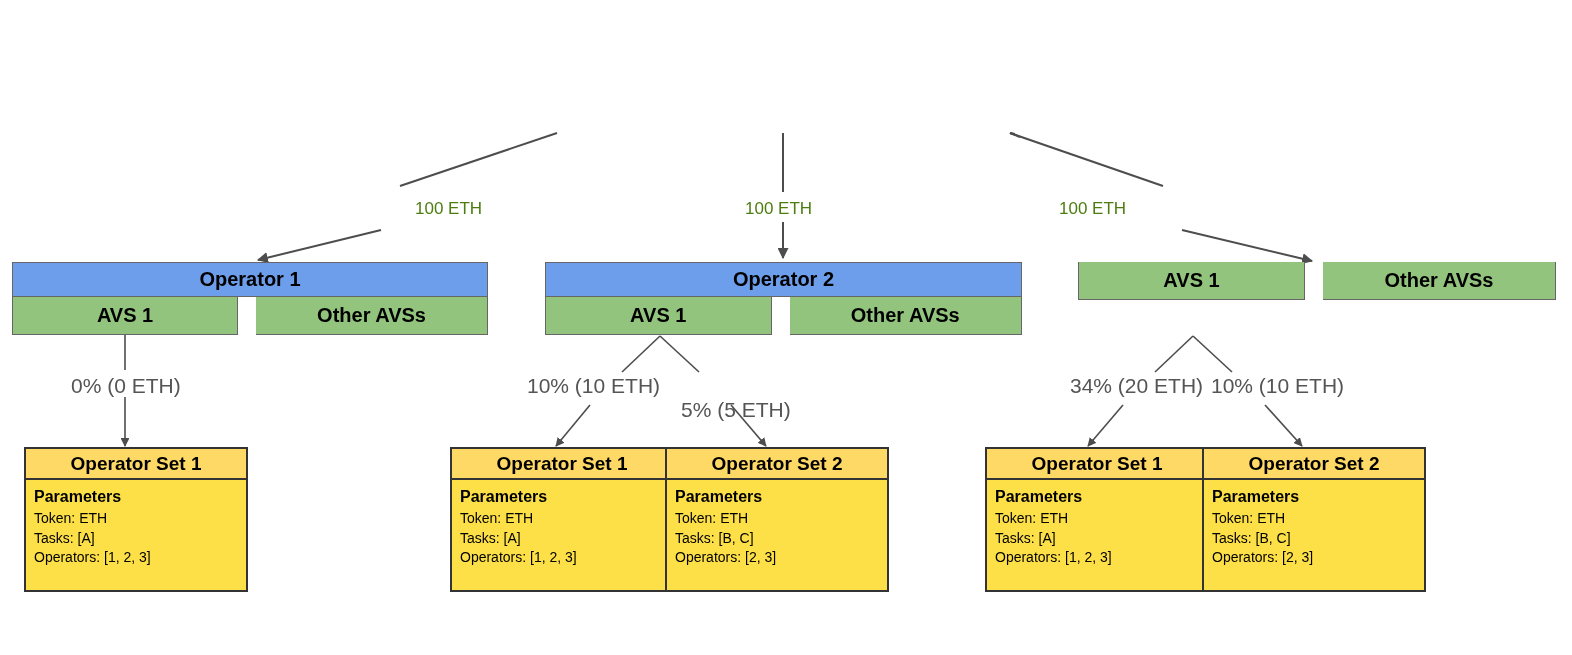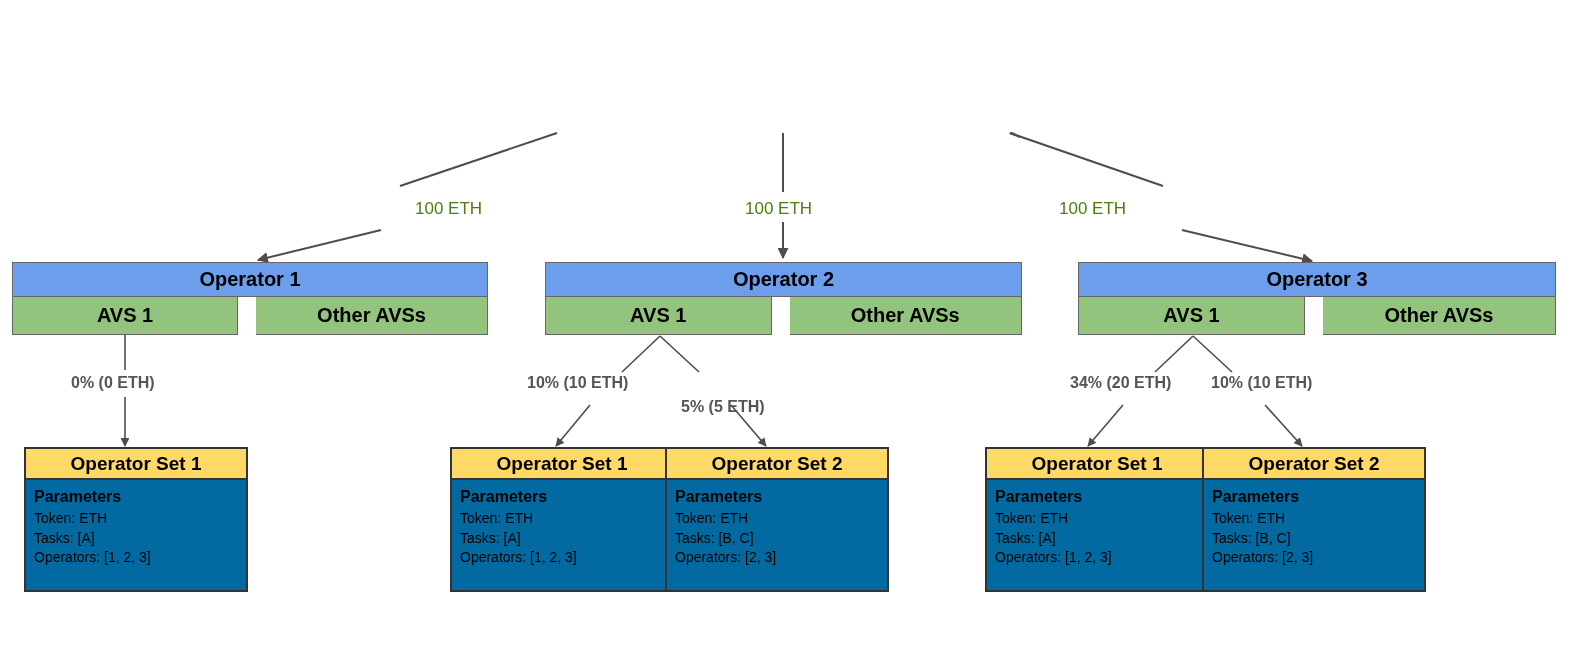--- a/index.html
+++ b/index.html
@@ -104,21 +104,21 @@
     border: 2px solid #333333;
     box-sizing: border-box;
     display: flex;
     align-items: center;
     justify-content: center;
     font-size: 19px;
     font-weight: bold;
     color: #000000;
   }
   .opset-body {
-    background: #0369a1;
+    background: #fde047;
     border: 2px solid #333333;
     border-top: none;
     box-sizing: border-box;
     padding: 6px 8px 8px 8px;
     height: 112px;
   }
   .opset-body .param-title {
     font-size: 16px;
     font-weight: bold;
     color: #000000;
@@ -133,22 +133,22 @@
 
   
   .edge-label {
     position: absolute;
     font-size: 17px;
     color: #4d7c0f;
     white-space: nowrap;
     line-height: 1;
   }
   .edge-label.pct {
-    font-size: 16px;
-    font-weight: bold;
+    font-size: 21px;
+    font-weight: normal;
     color: #555555;
   }
 </style>
 </head>
 <body>
 
 <div id="canvas">
 
   <svg id="edges" viewBox="0 0 1572 655" width="1572" height="655" xmlns="http://www.w3.org/2000/svg">
     <defs>
@@ -215,21 +215,20 @@
 
   <div class="operator" style="left:545px; top:262px; width:477px;border-radius:18px;">
     <div class="op-header">Operator 2</div>
     <div class="op-avs-row">
       <div class="op-avs-cell left">AVS 1</div>
       <div class="op-avs-cell right">Other AVSs</div>
     </div>
   </div>
 
   <div class="operator" style="left:1078px; top:262px; width:478px;">
-    <div class="op-header">Operator 3</div>
     <div class="op-avs-row">
       <div class="op-avs-cell left">AVS 1</div>
       <div class="op-avs-cell right">Other AVSs</div>
     </div>
   </div>
 
   <div class="edge-label pct" style="left:71px; top:375px;">0% (0 ETH)</div>
   <div class="edge-label pct" style="left:527px; top:375px;">10% (10 ETH)</div>
   <div class="edge-label pct" style="left:681px; top:375px;margin-top:24px;">5% (5 ETH)</div>
   <div class="edge-label pct" style="left:1070px; top:375px;">34% (20 ETH)</div>

